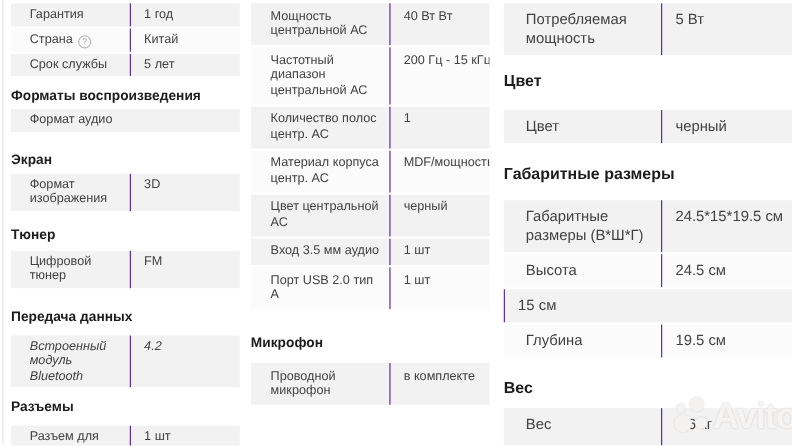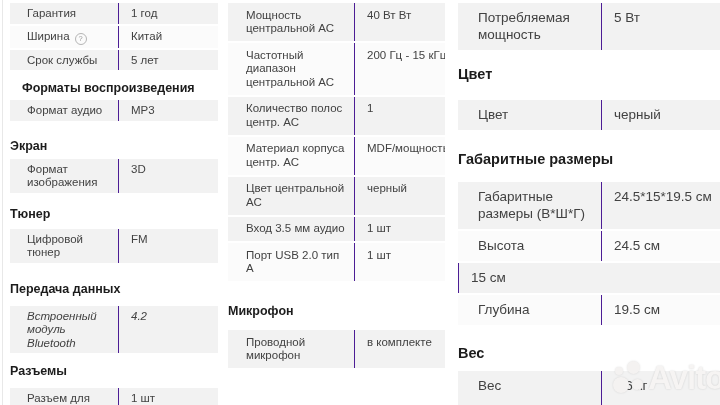--- a/index.html
+++ b/index.html
@@ -51,31 +51,30 @@
 <body>
 
 <div class="page-edge"></div>
 
 <div class="col col0">
     <div class="row" style="margin-top: 3px;">
       <div class="cell label"><span>Гарантия</span></div>
       <div class="cell value">1 год</div>
     </div>
     <div class="row light">
-      <div class="cell label"><span>Ширина</span><span class="help">?</span></div>
+      <div class="cell label"><span>Страна</span><span class="help">?</span></div>
       <div class="cell value">Китай</div>
     </div>
     <div class="row">
       <div class="cell label"><span>Срок службы</span></div>
       <div class="cell value">5 лет</div>
     </div>
-    <div class="sec-header" style="margin-top: 12px; margin-left: 12px;">Форматы воспроизведения</div>
+    <div class="sec-header" style="margin-top: 12px;">Форматы воспроизведения</div>
     <div class="row" style="margin-top: 5px;">
       <div class="cell label"><span>Формат аудио</span></div>
-      <div class="cell value">MP3</div>
     </div>
     <div class="sec-header" style="margin-top: 19px;">Экран</div>
     <div class="row" style="margin-top: 6px;">
       <div class="cell label"><span>Формат
 изображения</span></div>
       <div class="cell value">3D</div>
     </div>
     <div class="sec-header" style="margin-top: 15px;">Тюнер</div>
     <div class="row" style="margin-top: 8px;">
       <div class="cell label"><span>Цифровой тюнер</span></div>

